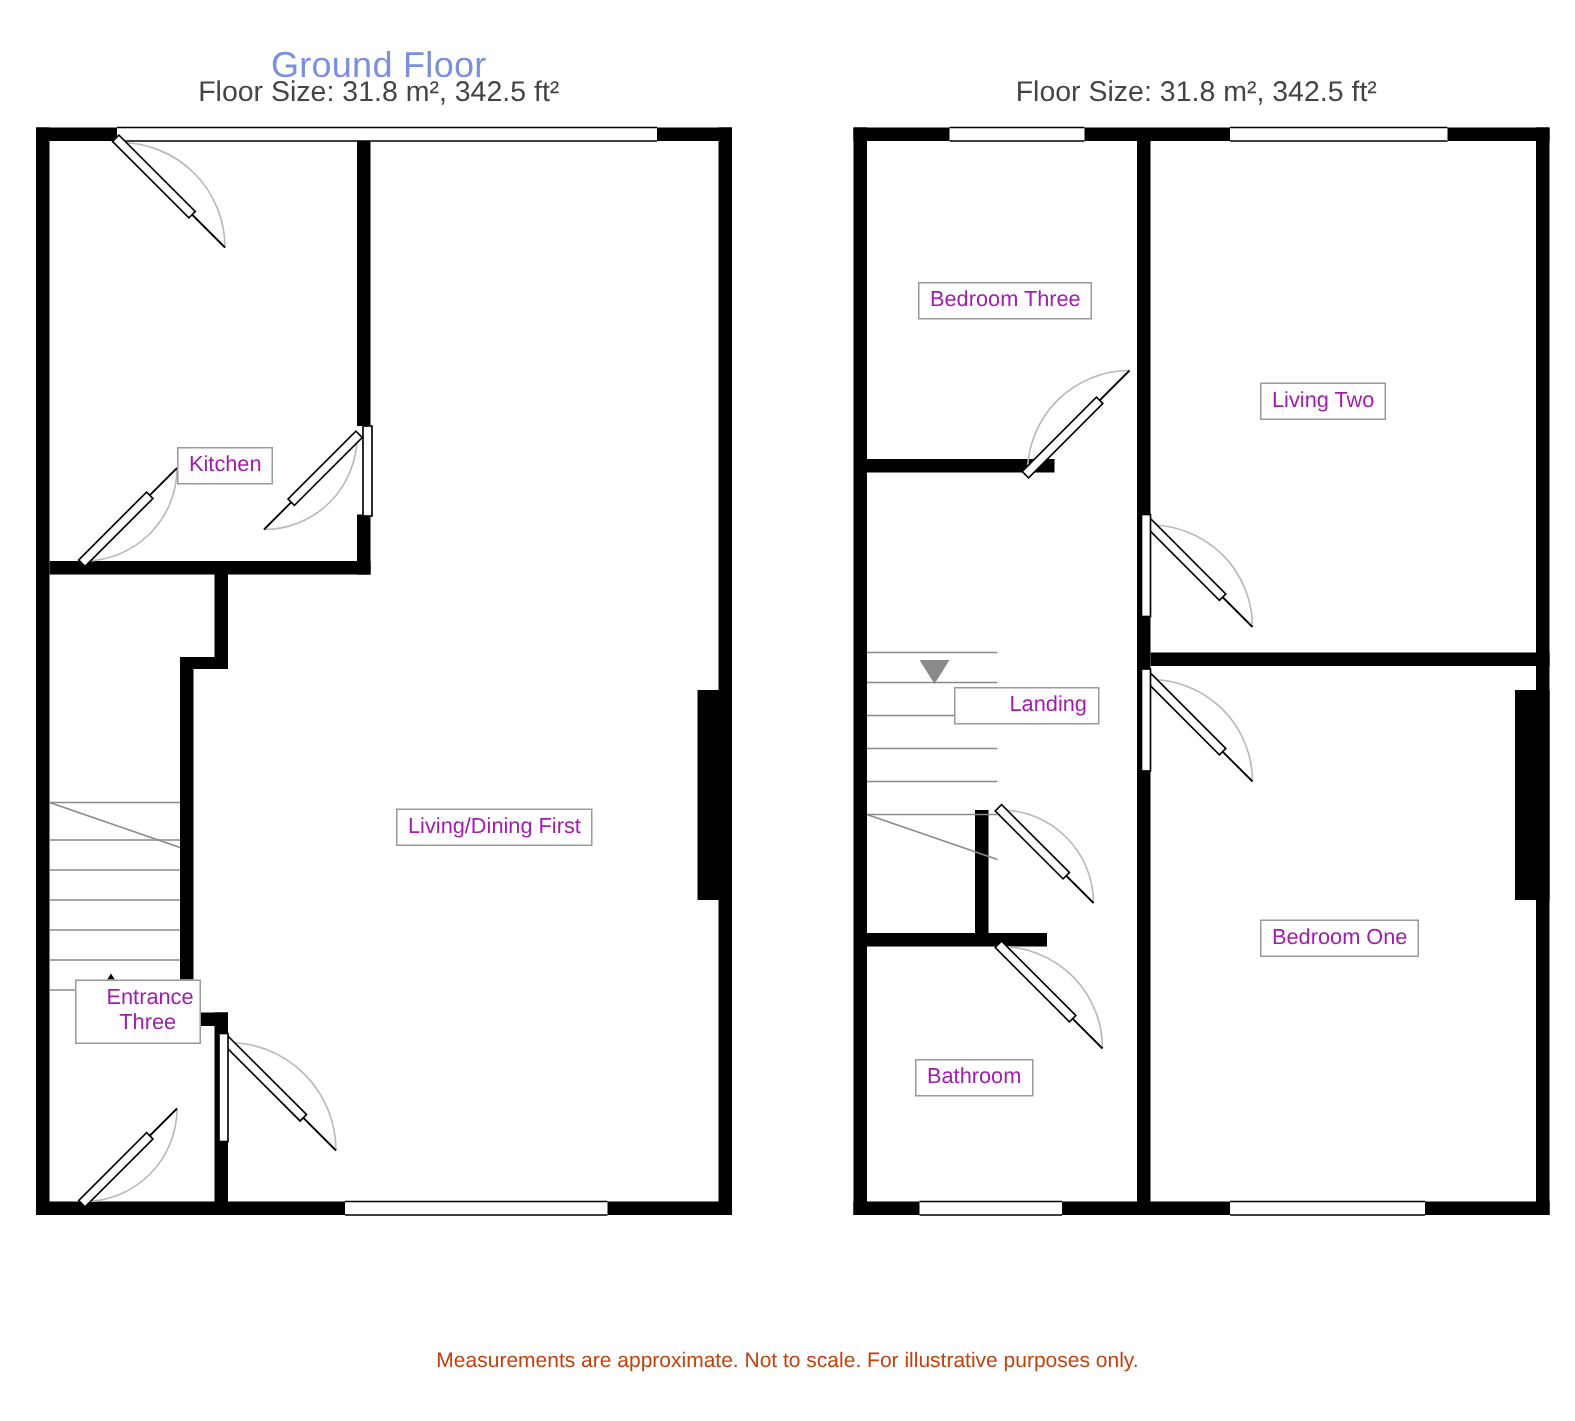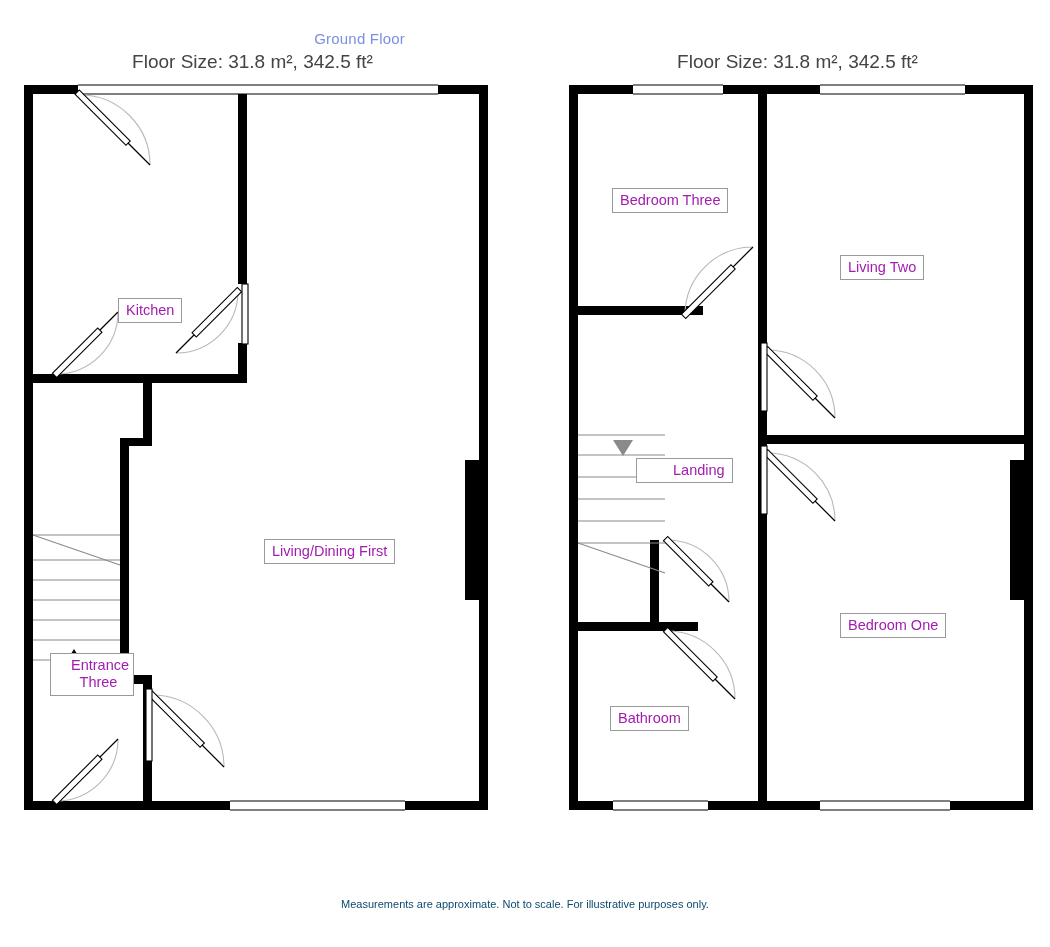--- a/index.html
+++ b/index.html
@@ -13,39 +13,39 @@
   }
   #page {
     position: relative;
     width: 1050px;
     height: 947px;
     overflow: hidden;
     background: #ffffff;
   }
   .floor-title {
     position: absolute;
-    text-align: right;
+    text-align: center;
     color: #7b8fe0;
-    font-size: 15px;
+    font-size: 24px;
     letter-spacing: 0.2px;
   }
   .floor-sub {
     position: absolute;
     text-align: center;
     color: #444444;
     font-size: 19px;
   }
   .footer-note {
     position: absolute;
     left: 0;
     width: 1050px;
     top: 898px;
     text-align: center;
-    font-size: 11px;
-    color: #0c4a6e;
+    font-size: 14px;
+    color: #c2410c;
   }
   .plan {
     position: absolute;
   }
   .room-label {
     position: absolute;
     background: #ffffff;
     border: 1px solid #9a9a9a;
     font-size: 14.5px;
     color: #a21caf;

